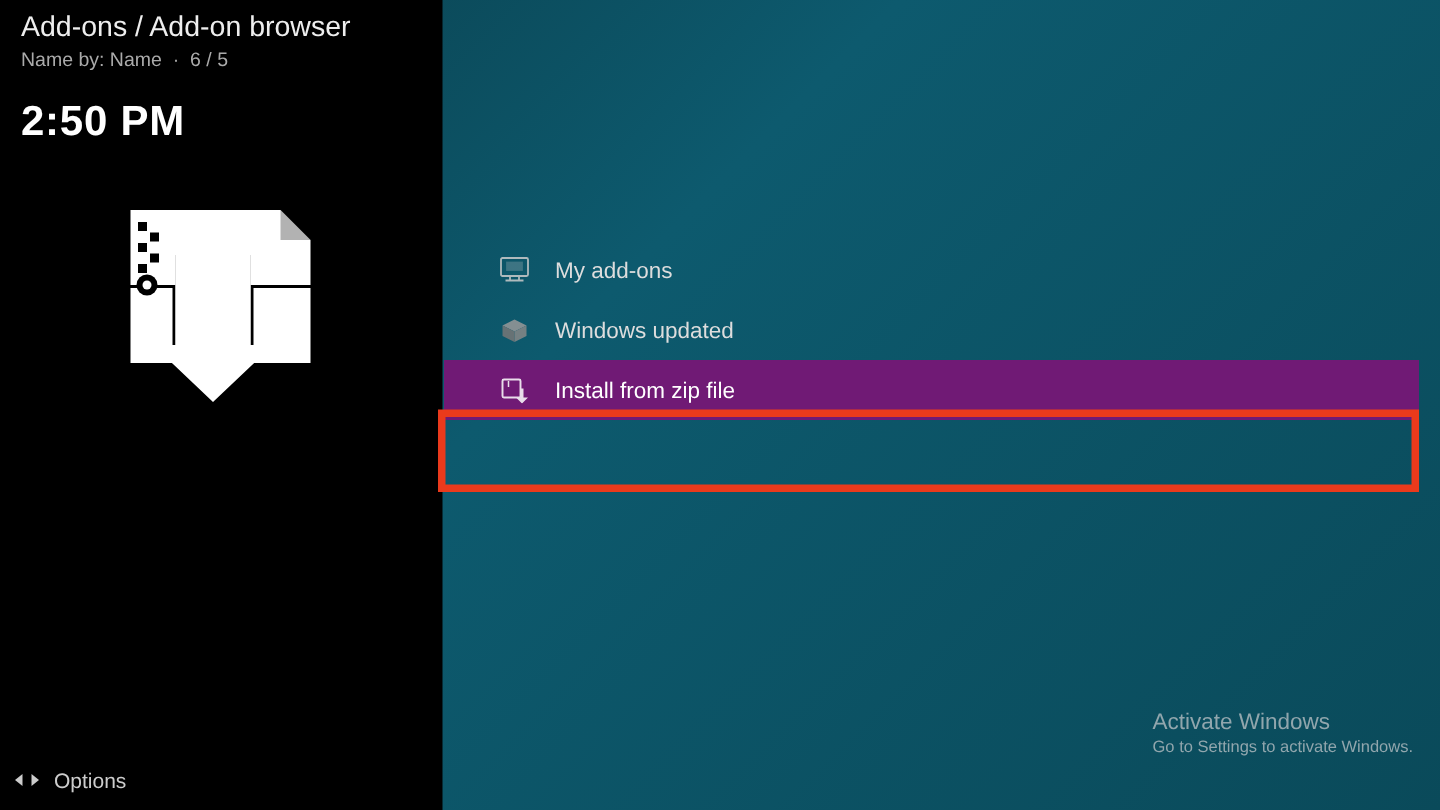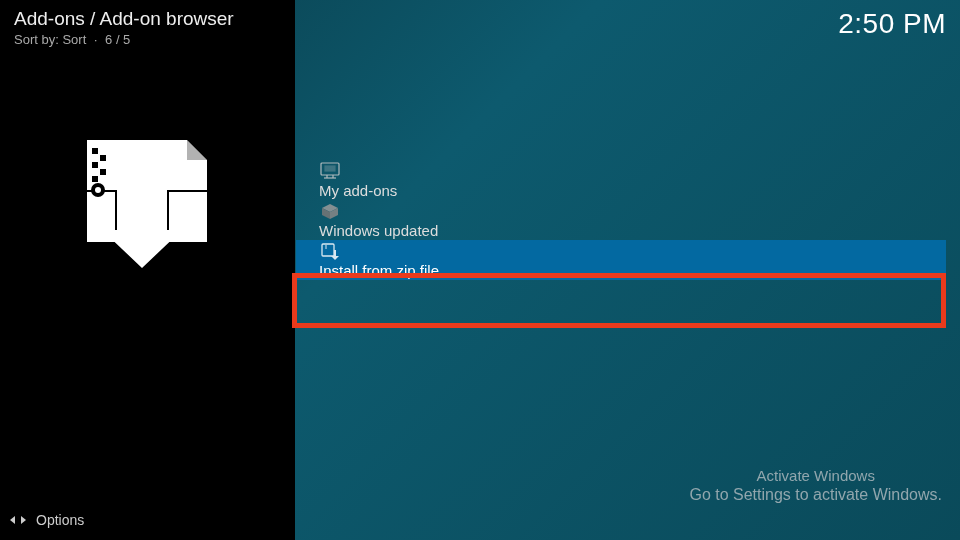--- a/index.html
+++ b/index.html
@@ -20,64 +20,65 @@
       background: #000;
     }
     .header {
       position: absolute;
       top: 8px;
       left: 14px;
       right: 14px;
       display: flex;
       justify-content: space-between;
       align-items: flex-start;
+      flex-direction: column;
     }
     .header-left { }
     .breadcrumb {
       font-size: 19px;
       font-weight: 300;
       color: #eee;
     }
     .sort-line {
       font-size: 13px;
       color: #aaa;
       margin-top: 2px;
     }
     .clock {
       font-size: 28px;
-      font-weight: 400;
+      font-weight: 700;
       color: #fff;
       letter-spacing: 0.5px;
+      margin-top: 18px;
     }
     .big-icon {
       position: absolute;
       left: 72px;
       top: 140px;
       width: 140px;
       height: 130px;
     }
     .menu {
       position: absolute;
       left: 296px;
       top: 160px;
       right: 14px;
     }
     .menu-item {
       display: flex;
+      align-items: center;
       height: 40px;
-      padding-left: 23px;
+      padding-left: 36px;
       color: #ddd;
       font-size: 15px;
       cursor: pointer;
-      flex-direction: column;
     }
     .menu-item.selected {
-      background: #0369a1;
+      background: #701a75;
       color: #fff;
-      text-decoration: underline;
     }
     .menu-icon {
       width: 22px;
       height: 22px;
       margin-right: 16px;
       display: flex;
       align-items: center;
       justify-content: center;
       opacity: 0.85;
     }
@@ -87,46 +88,46 @@
       top: 273px;
       width: 654px;
       height: 55px;
       border: 5px solid #ea3a1c;
       pointer-events: none;
     }
     .watermark {
       position: absolute;
       right: 18px;
       bottom: 36px;
-      text-align: center;
+      text-align: left;
       color: #91a6ad;
     }
     .watermark .w1 { font-size: 15px; }
-    .watermark .w2 { font-size: 16px; margin-top: 2px; }
+    .watermark .w2 { font-size: 11px; margin-top: 2px; }
     .options {
       position: absolute;
       left: 10px;
       bottom: 12px;
       display: flex;
       align-items: center;
       color: #ccc;
       font-size: 14px;
     }
     .options svg { margin-right: 10px; }
   </style>
 </head>
 <body>
 
 <div class="sidebar"></div>
 
 <div class="header">
   <div class="header-left">
     <div class="breadcrumb">Add-ons / Add-on browser</div>
     <div class="sort-line">
-      <span>Sort by: Sort</span>
+      <span>Name by: Name</span>
       <span> &nbsp;·&nbsp; </span>
       <span>6 / 5</span>
     </div>
   </div>
   <div class="clock">2:50 PM</div>
 </div>
 
 <div class="big-icon">
   <svg viewBox="0 0 140 130" fill="#fff">
     <path d="M 15 0 L 115 0 L 135 20 L 135 50 L 95 50 L 95 30 L 45 30 L 45 50 L 15 50 Z"></path>

